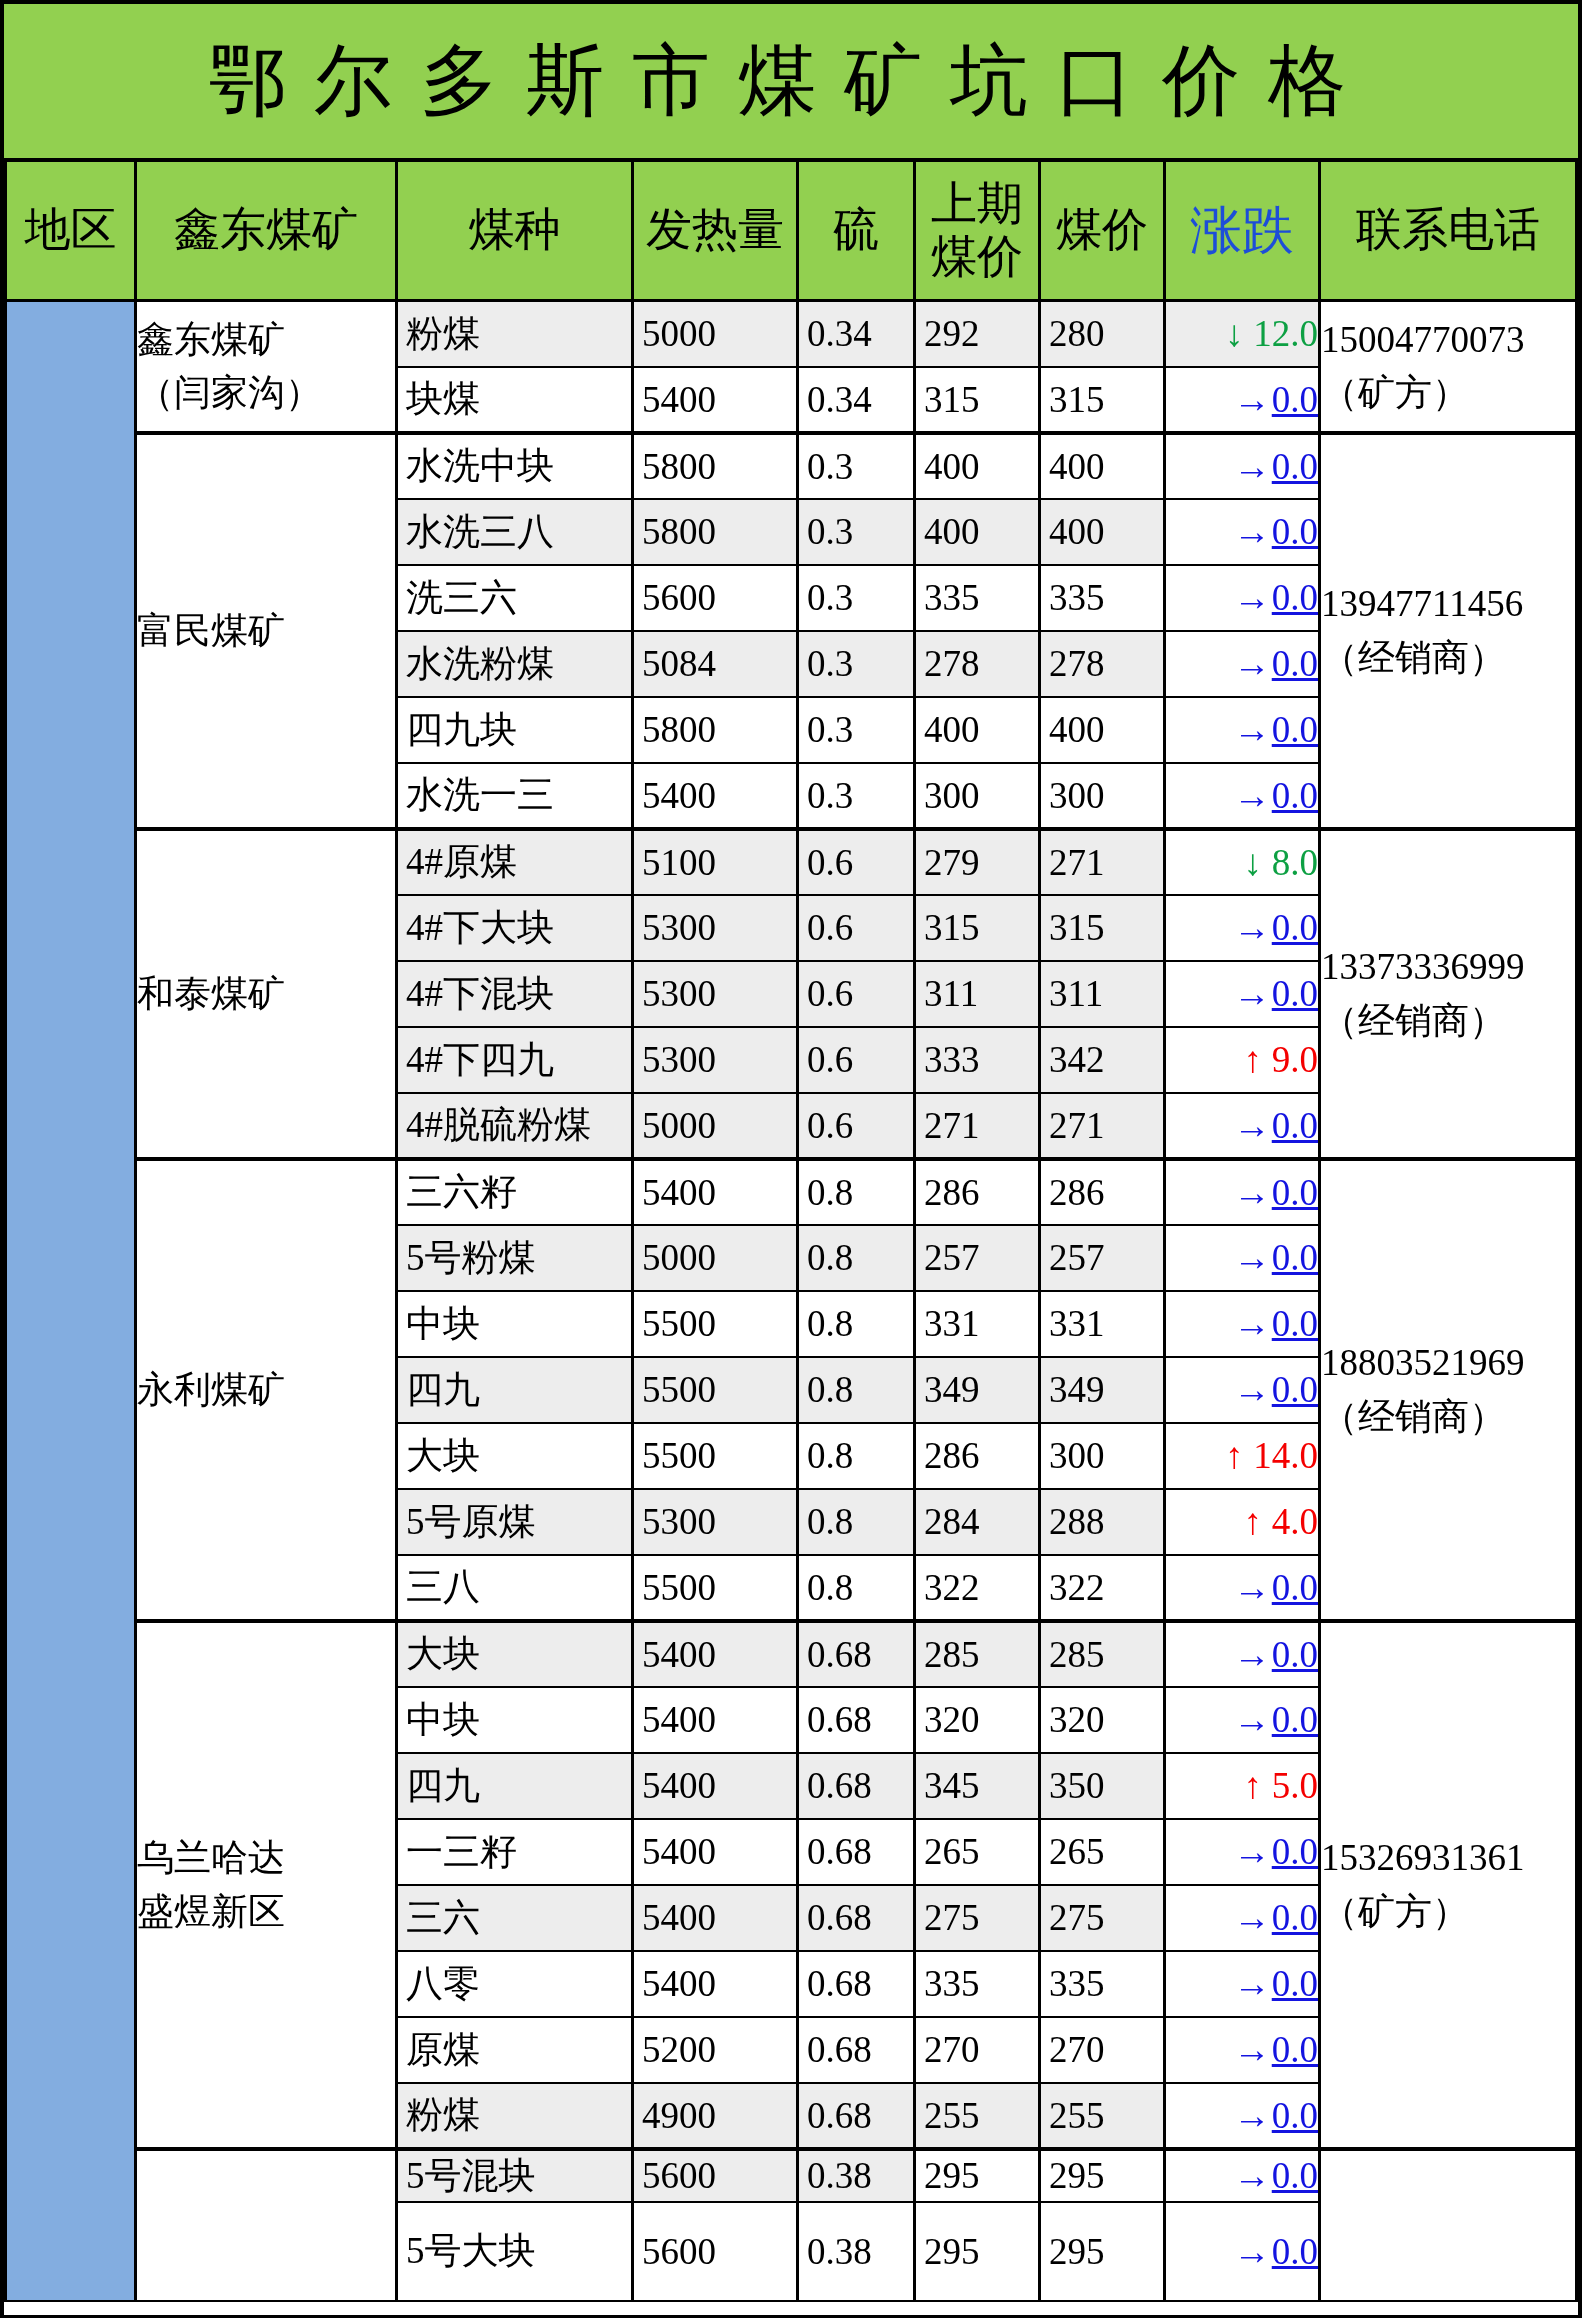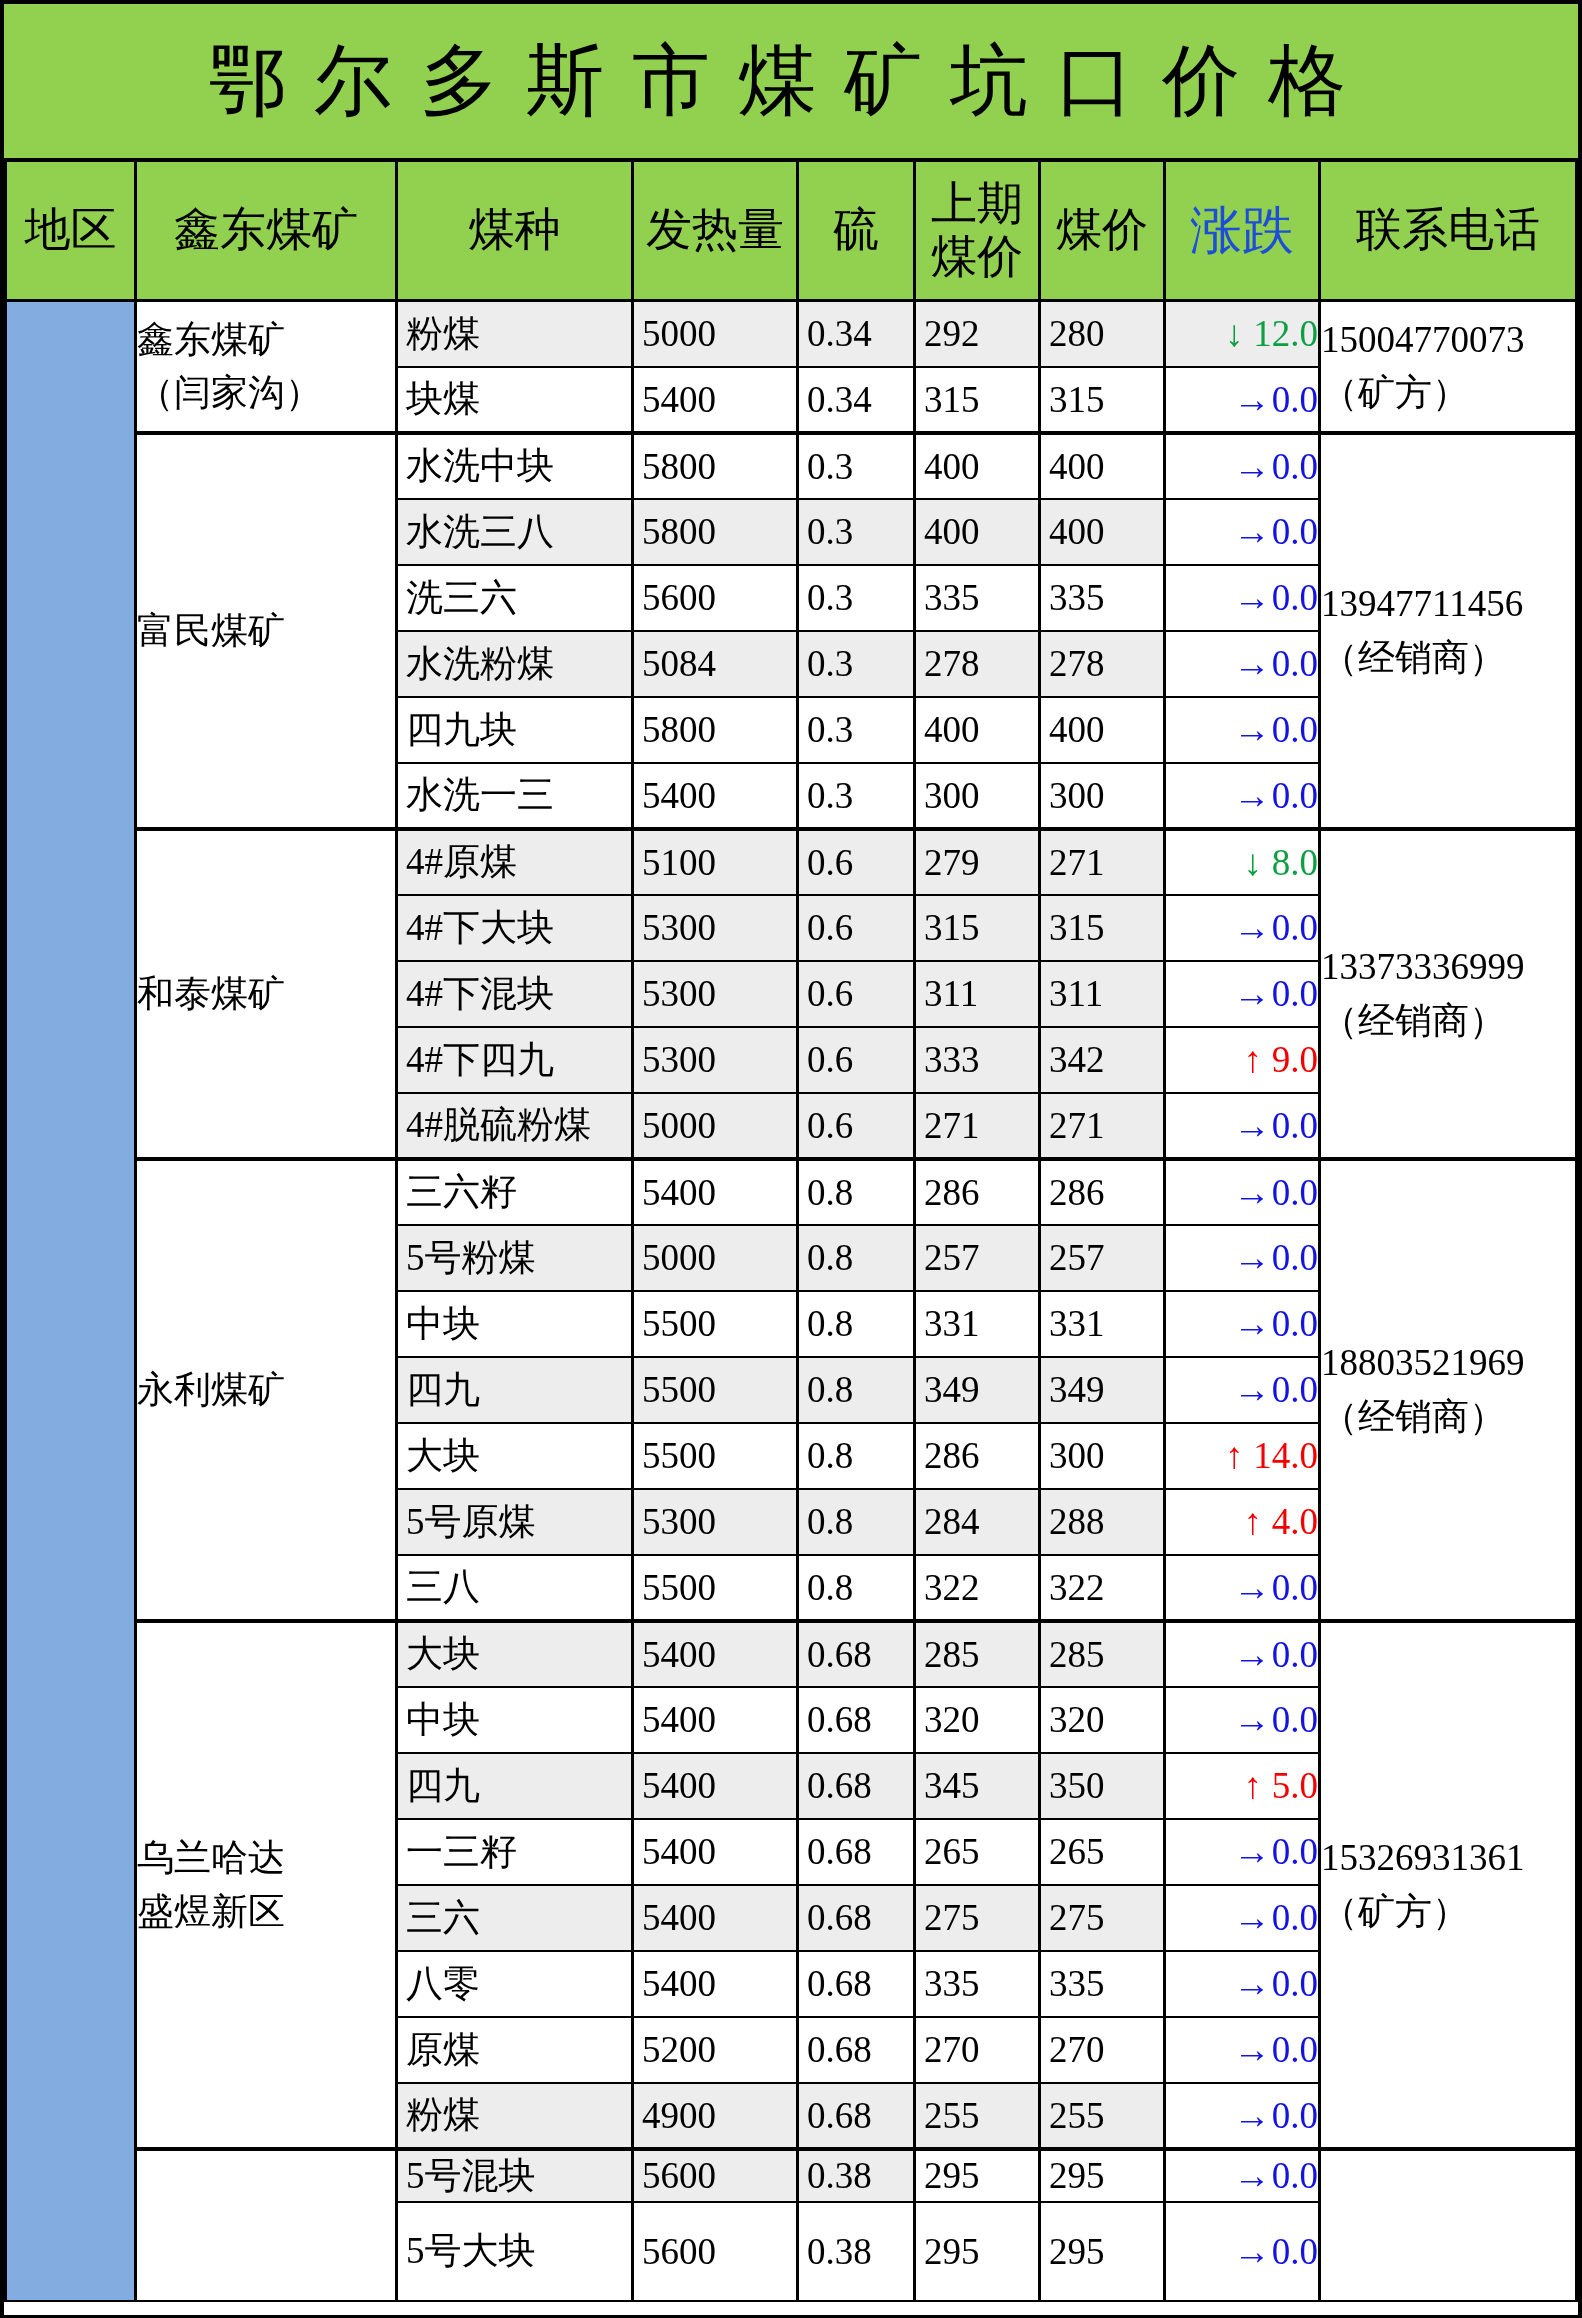--- a/index.html
+++ b/index.html
@@ -48,21 +48,21 @@
   td.region{background:var(--blue);}
   td.mine,td.phone{
     white-space:pre-line;line-height:1.45;font-size:37px;
   }
   td.l{text-align:left;padding-left:8.1px;}
   td.shade{background:var(--gray);}
   td.chg{text-align:right;padding-left:14.7px;}
   td.chg .arrow{display:inline-block;}
   td.chg.up{color:var(--up);}
   td.chg.down{color:var(--down);}
-  td.chg.flat{color:var(--flat);}
+  td.chg.flat{color:var(--flat);text-decoration:underline;}
   td.chg.up .arrow,td.chg.down .arrow{margin-right:9.8px;}
   td.chg.flat .arrow{margin-right:1.6px;}
 </style>
 </head>
 <body>
 
 <div id="frame">
   <div id="title">鄂尔多斯市煤矿坑口价格</div>
   <table>
     <colgroup>

